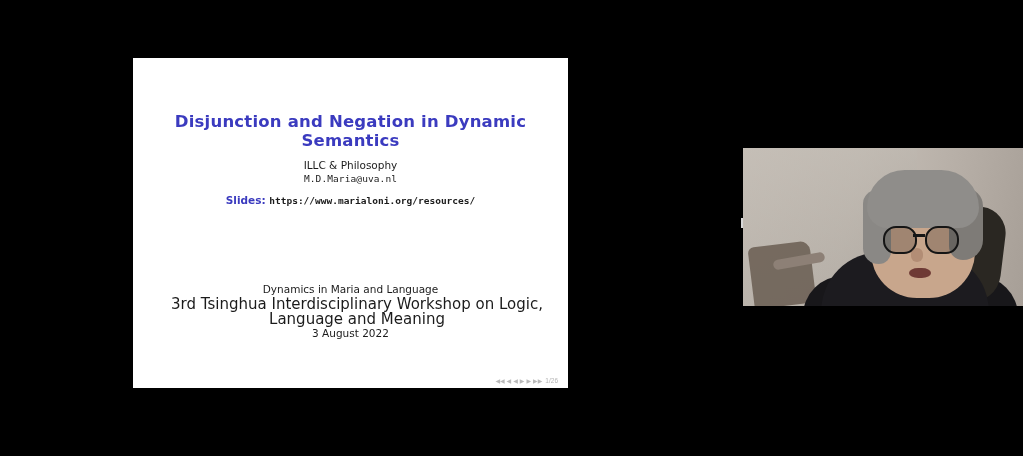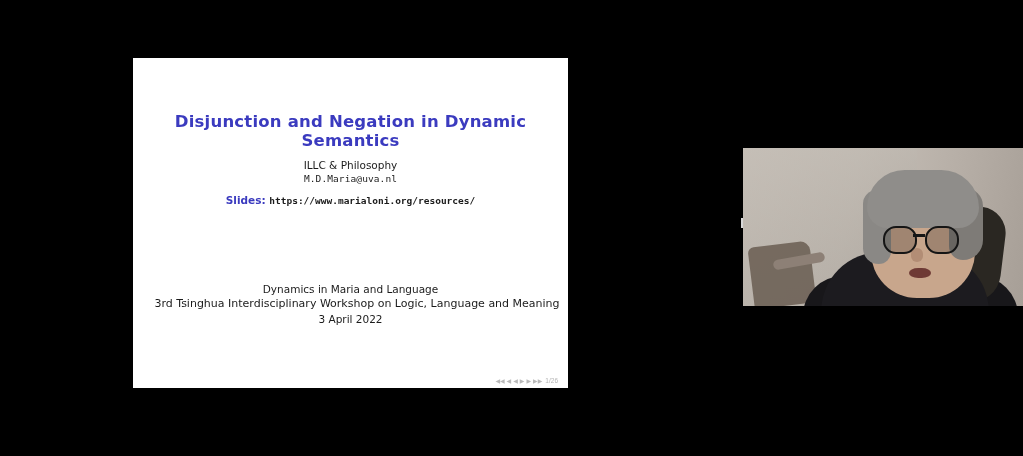--- a/index.html
+++ b/index.html
@@ -85,21 +85,21 @@
     left: 0;
     top: 224px;
     width: 100%;
     text-align: center;
     color: #1b1b1b;
     font-size: 10.5px;
     line-height: 14.8px;
     font-family: "DejaVu Sans", sans-serif;
   }
   #venue-block .small {
-    font-size: 11px;
+    font-size: 15px;
     padding-left: 13px;
   }
 
   #slide-nav {
     position: absolute;
     right: 10px;
     bottom: 4px;
     display: flex;
     align-items: center;
     gap: 3px;
@@ -285,21 +285,21 @@
       <div class="mono">M.D.Maria@uva.nl</div>
       <div id="slides-line">
         <span id="slides-label">Slides:</span>
         <span id="slides-url">https://www.marialoni.org/resources/</span>
       </div>
     </div>
 
     <div id="venue-block">
       <div>Dynamics in Maria and Language</div>
       <div class="small">3rd Tsinghua Interdisciplinary Workshop on Logic, Language and Meaning</div>
-      <div>3 April 2022</div>
+      <div>3 August 2022</div>
     </div>
 
     <div id="slide-nav">
       <span class="navgroup">
         <span class="tri">◀◀</span>
         <span class="tri">◀</span>
         <span class="tri">◀</span>
         <span class="tri">▶</span>
         <span class="tri">▶</span>
         <span class="tri">▶▶</span>

